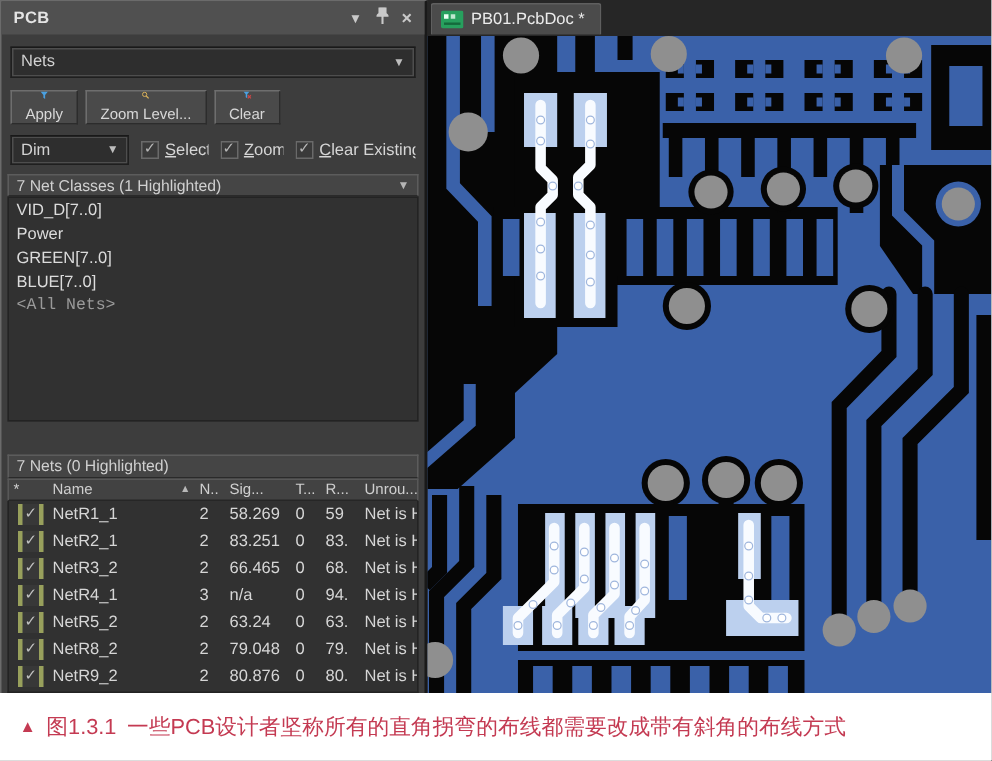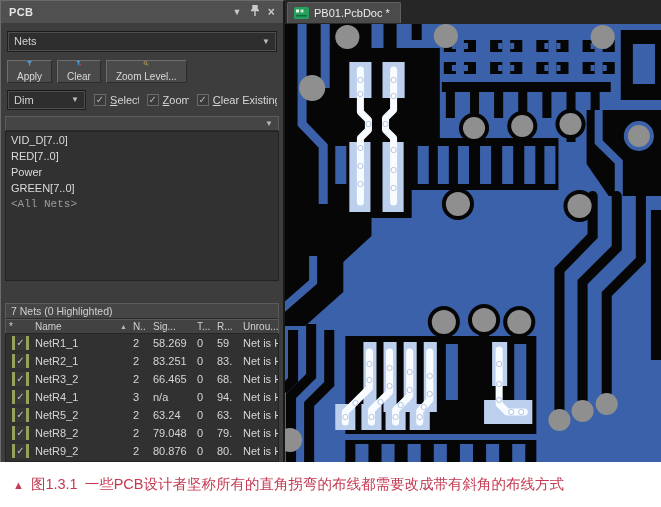--- a/index.html
+++ b/index.html
@@ -149,32 +149,32 @@
       </div>
 
       <div class="row btn-row">
         <button class="btn">
           <svg width="11" height="11" viewBox="0 0 11 11">
             <path d="M0,0 H11 L6.8,5 V11 L4.2,9 V5 Z" fill="var(--accent-apply)"></path>
           </svg>
           <span>Apply</span>
         </button>
         <button class="btn">
+          <svg width="12" height="12" viewBox="0 0 12 12">
+            <circle cx="4.6" cy="4.6" r="3.4" fill="none" stroke="#d8b05a" stroke-width="1.6"></circle>
+            <path d="M7.2,7.2 L11,11" stroke="#d8b05a" stroke-width="2"></path>
+          </svg>
+          <span>Zoom Level...</span>
+        </button>
+        <button class="btn">
           <svg width="12" height="11" viewBox="0 0 12 11">
             <path d="M0,0 H9 L5.6,4 V10 L3.4,8.4 V4 Z" fill="var(--accent-apply)"></path>
             <path d="M6.5,5.5 L11,10 M11,5.5 L6.5,10" stroke="var(--accent-clear)" stroke-width="1.8"></path>
           </svg>
           <span>Clear</span>
-        </button>
-        <button class="btn">
-          <svg width="12" height="12" viewBox="0 0 12 12">
-            <circle cx="4.6" cy="4.6" r="3.4" fill="none" stroke="#d8b05a" stroke-width="1.6"></circle>
-            <path d="M7.2,7.2 L11,11" stroke="#d8b05a" stroke-width="2"></path>
-          </svg>
-          <span>Zoom Level...</span>
         </button>
       </div>
 
       <div class="row dim-row">
         <div class="select small">
           <span>Dim</span>
           <span class="arrow">▼</span>
         </div>
         <label class="chk">
           <span class="box">✓</span>
@@ -184,27 +184,28 @@
           <span class="box">✓</span>
           <span><u>Z</u><span>oom</span></span>
         </label>
         <label class="chk">
           <span class="box">✓</span>
           <span><u>C</u><span>lear Existing</span></span>
         </label>
       </div>
 
       <div class="section-header">
+        <span>7 Net Classes (1 Highlighted)</span>
         <span class="arrow">▼</span>
       </div>
       <div class="nc-list" id="netclass-list">
           <div class="nc-item">VID_D[7..0]</div>
-          <div class="nc-item">RED[7..0]</div>
           <div class="nc-item">Power</div>
           <div class="nc-item">GREEN[7..0]</div>
+          <div class="nc-item">BLUE[7..0]</div>
           <div class="nc-item dim">&lt;All Nets&gt;</div>
         </div>
 
       <div class="nets-block">
         <div class="section-header" style="margin-top:18px">
           <span>7 Nets (0 Highlighted)</span>
         </div>
         <div class="col-header" id="nets-cols">
             <span class="hc">*</span>
             <span class="hc">Name<span class="sort">▲</span></span>

